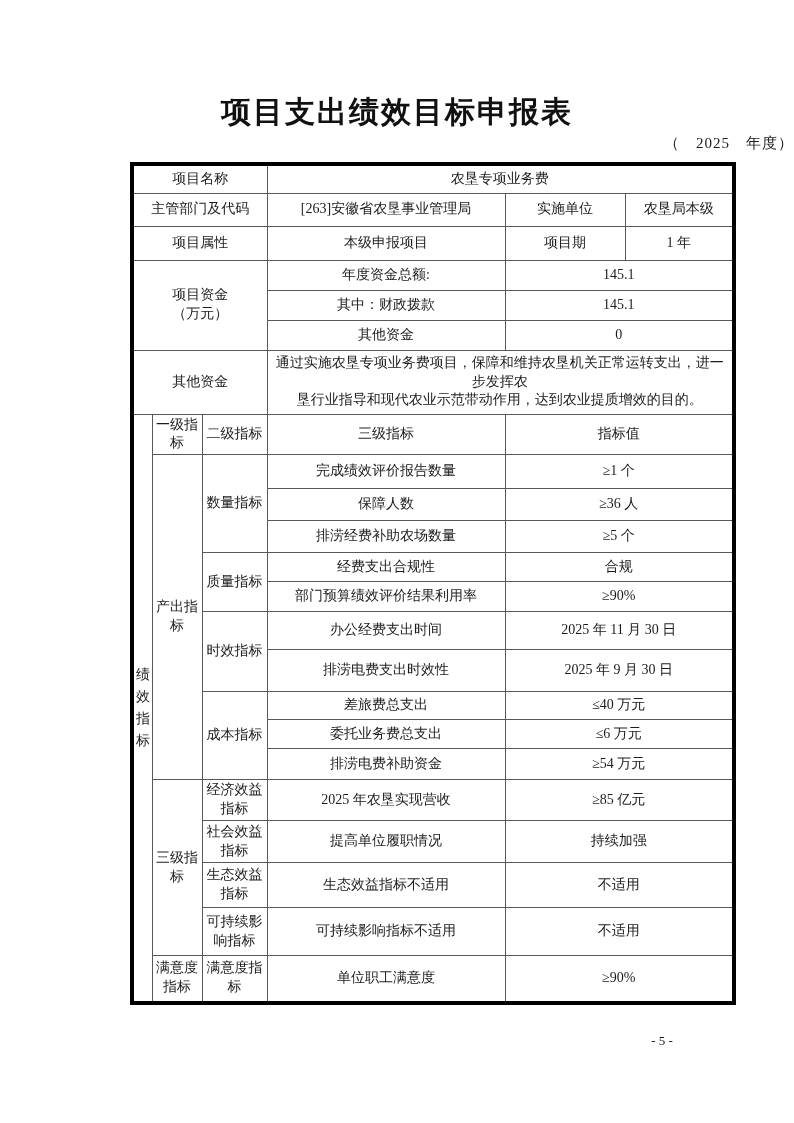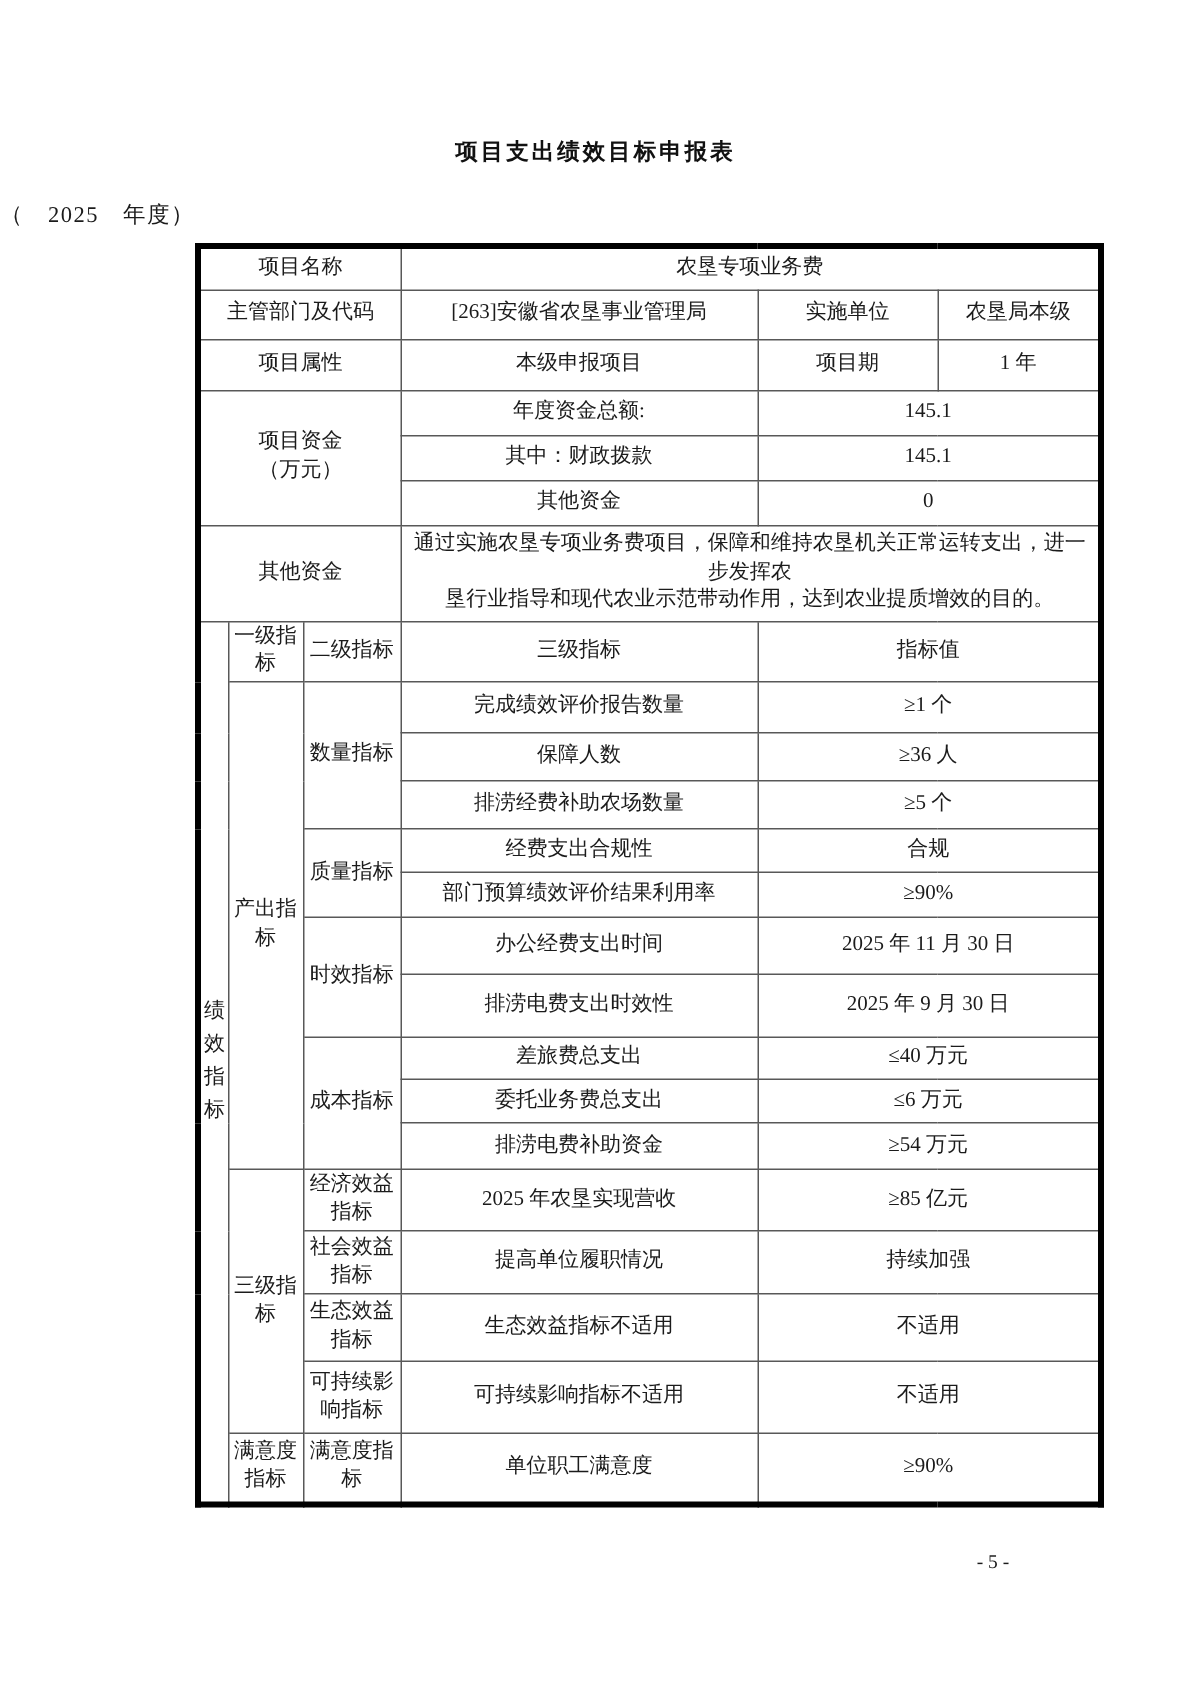--- a/index.html
+++ b/index.html
@@ -12,31 +12,31 @@
     font-family: "Liberation Serif", "DejaVu Serif", serif;
     color: #1b1b1b;
     overflow: hidden;
   }
   .doc-title {
     position: absolute;
     top: 92px;
     left: 0;
     width: 100%;
     text-align: center;
-    font-size: 15px;
+    font-size: 30px;
     font-weight: bold;
     letter-spacing: 2px;
     color: #111;
   }
   .doc-subtitle {
     position: absolute;
     top: 134px;
     left: 0;
     width: 100%;
-    text-align: left;
+    text-align: right;
     font-size: 15px;
     letter-spacing: 1px;
     color: #1b1b1b;
   }
   table.decl {
     position: absolute;
     top: 162px;
     left: 130px;
     width: 602px;
     border-collapse: collapse;

